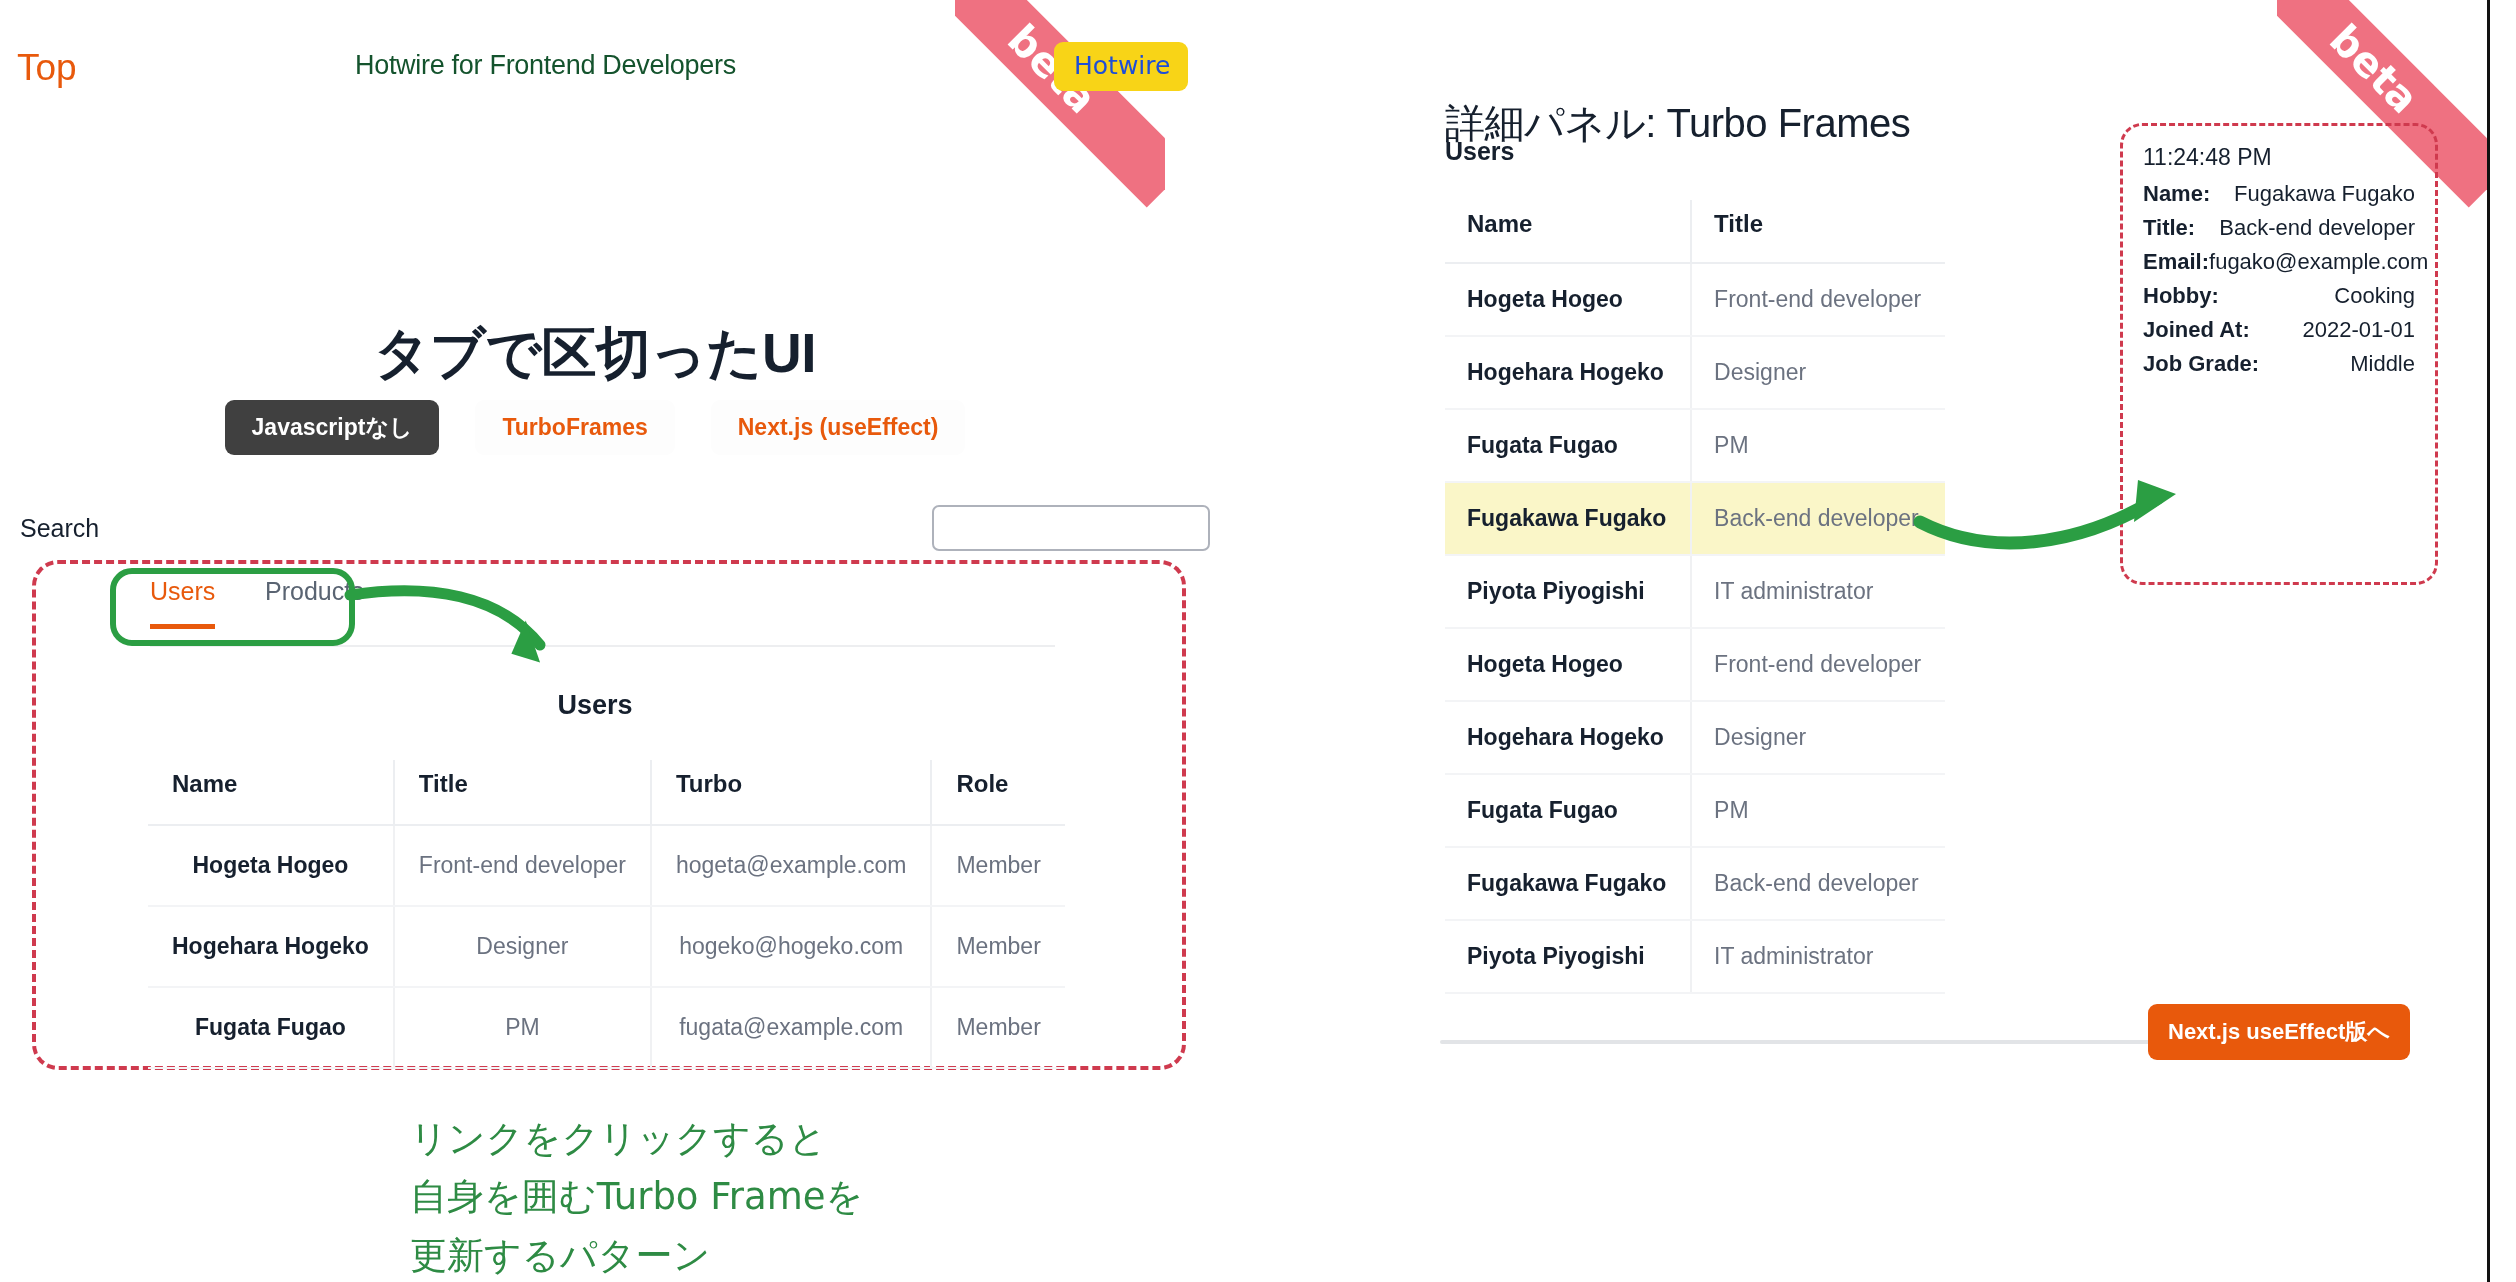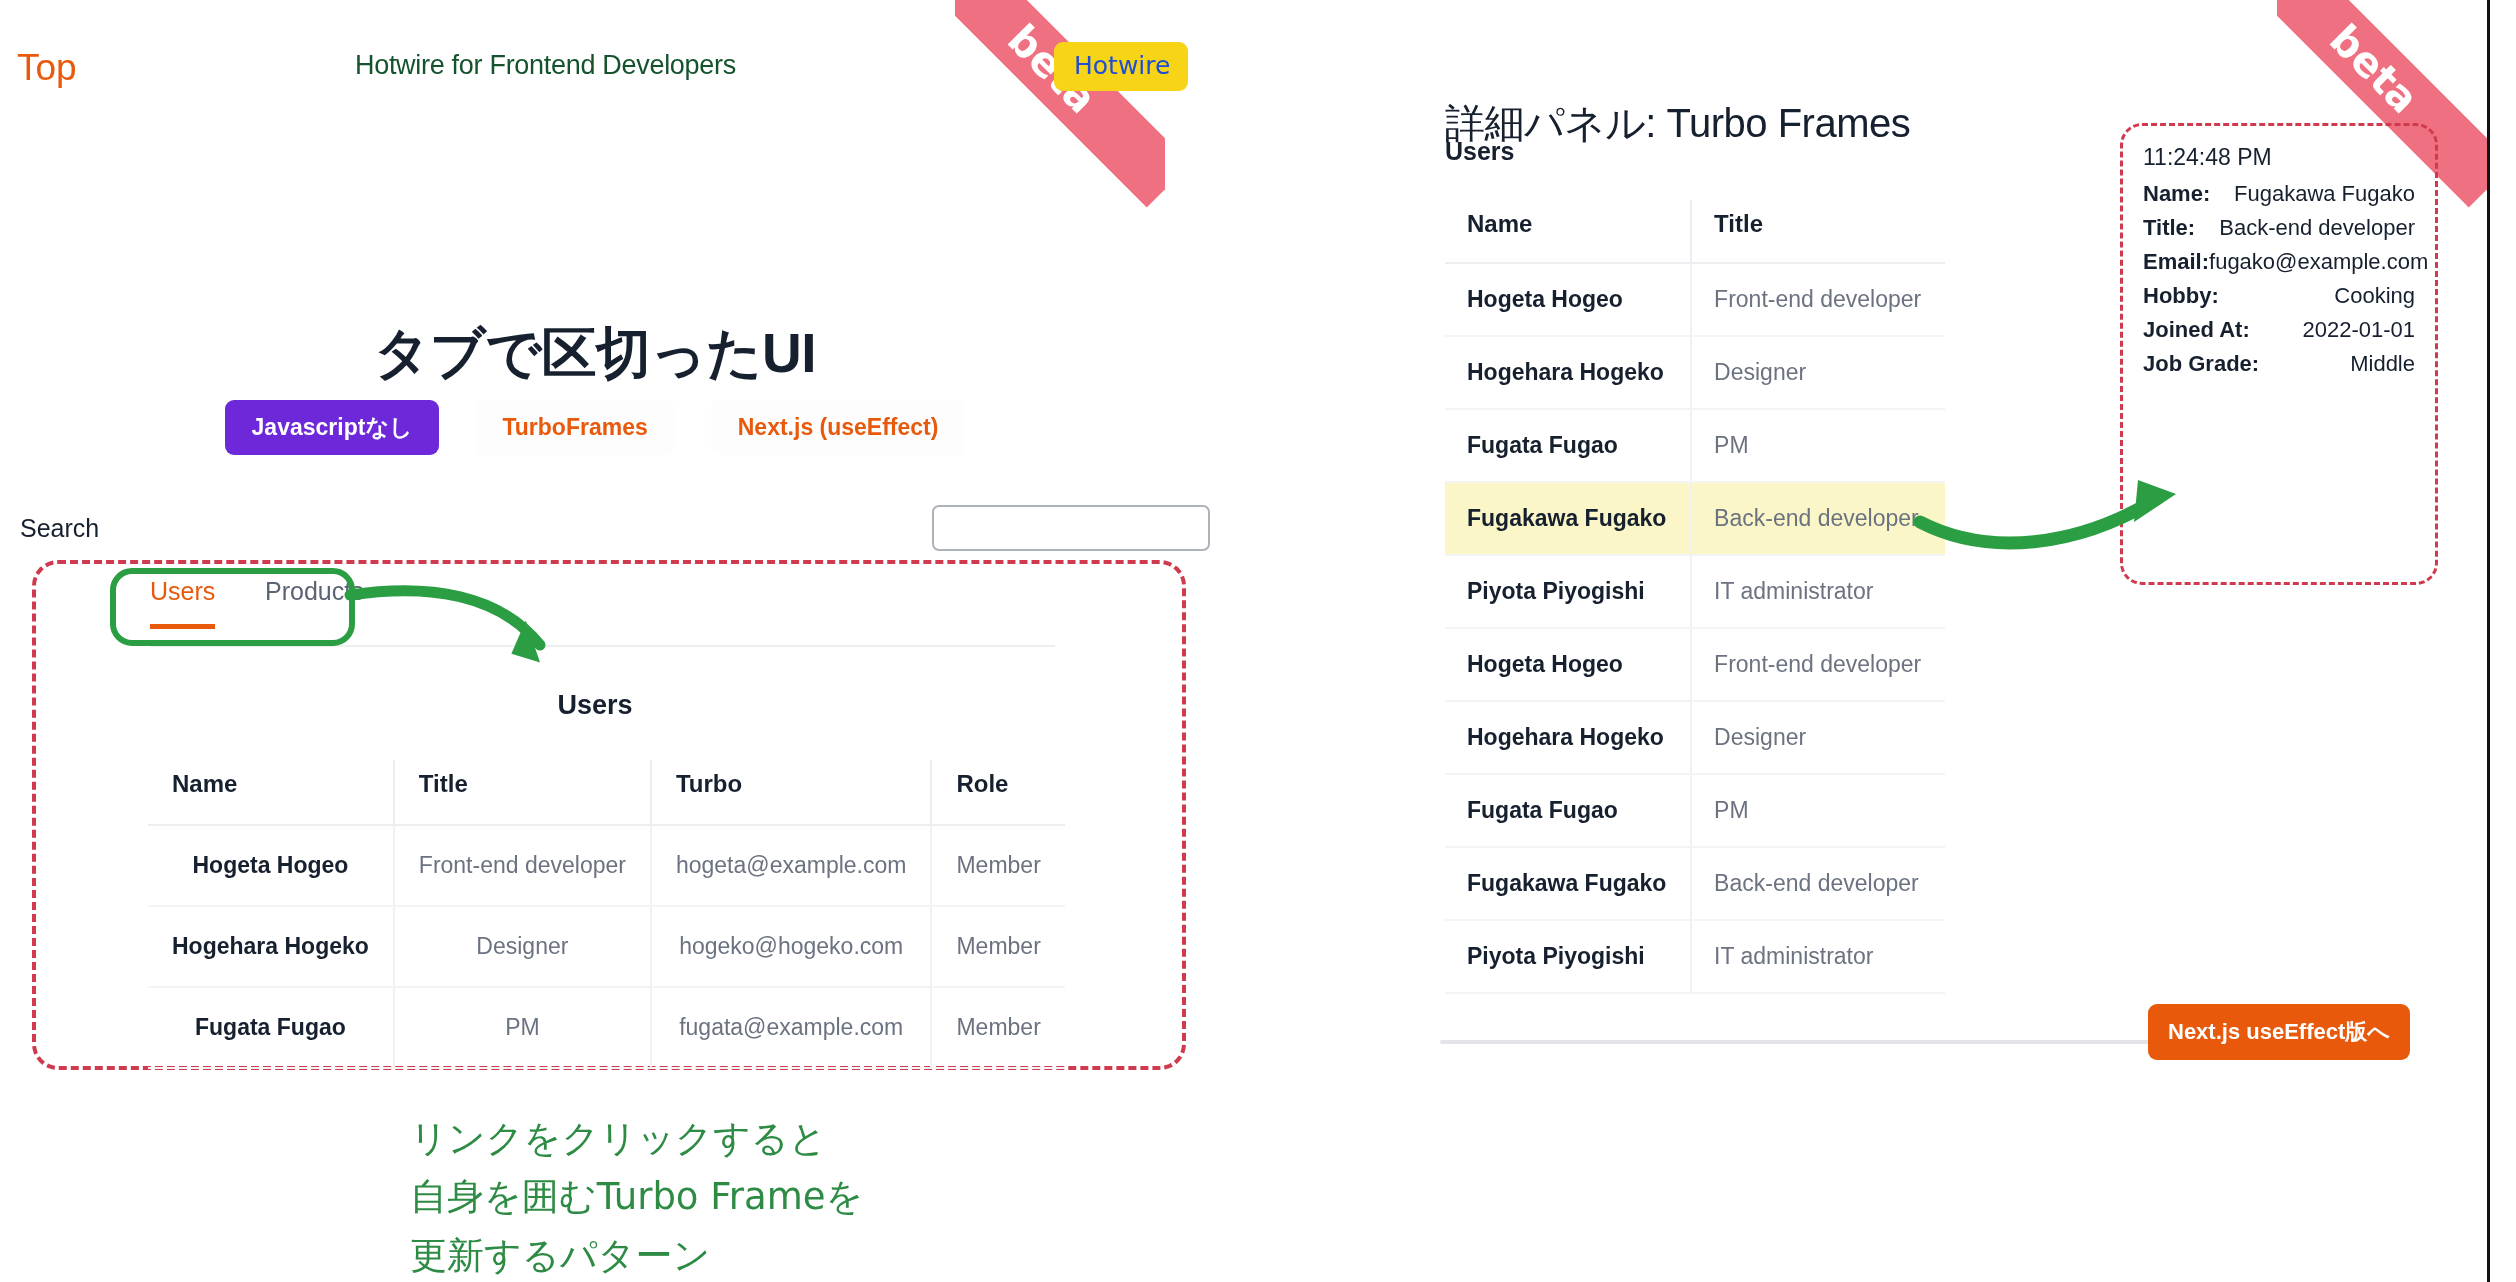--- a/index.html
+++ b/index.html
@@ -124,21 +124,21 @@
   .tab-btn {
     border: none;
     border-radius: 9px;
     font-size: 23px;
     font-weight: bold;
     padding: 15px 27px;
     cursor: pointer;
     font-family: "Liberation Sans", sans-serif;
     line-height: 1.1;
   }
-  .tab-btn.active { background: #6d28d9; color: #ffffff; }
+  .tab-btn.active { background: #404040; color: #ffffff; }
   .tab-btn.idle   { background: #fdfdfd; color: #e8590c; }
 
   
   #search-row {
     position: absolute;
     top: 505px;
     left: 0;
     width: 1190px;
     display: flex;
     justify-content: space-between;

